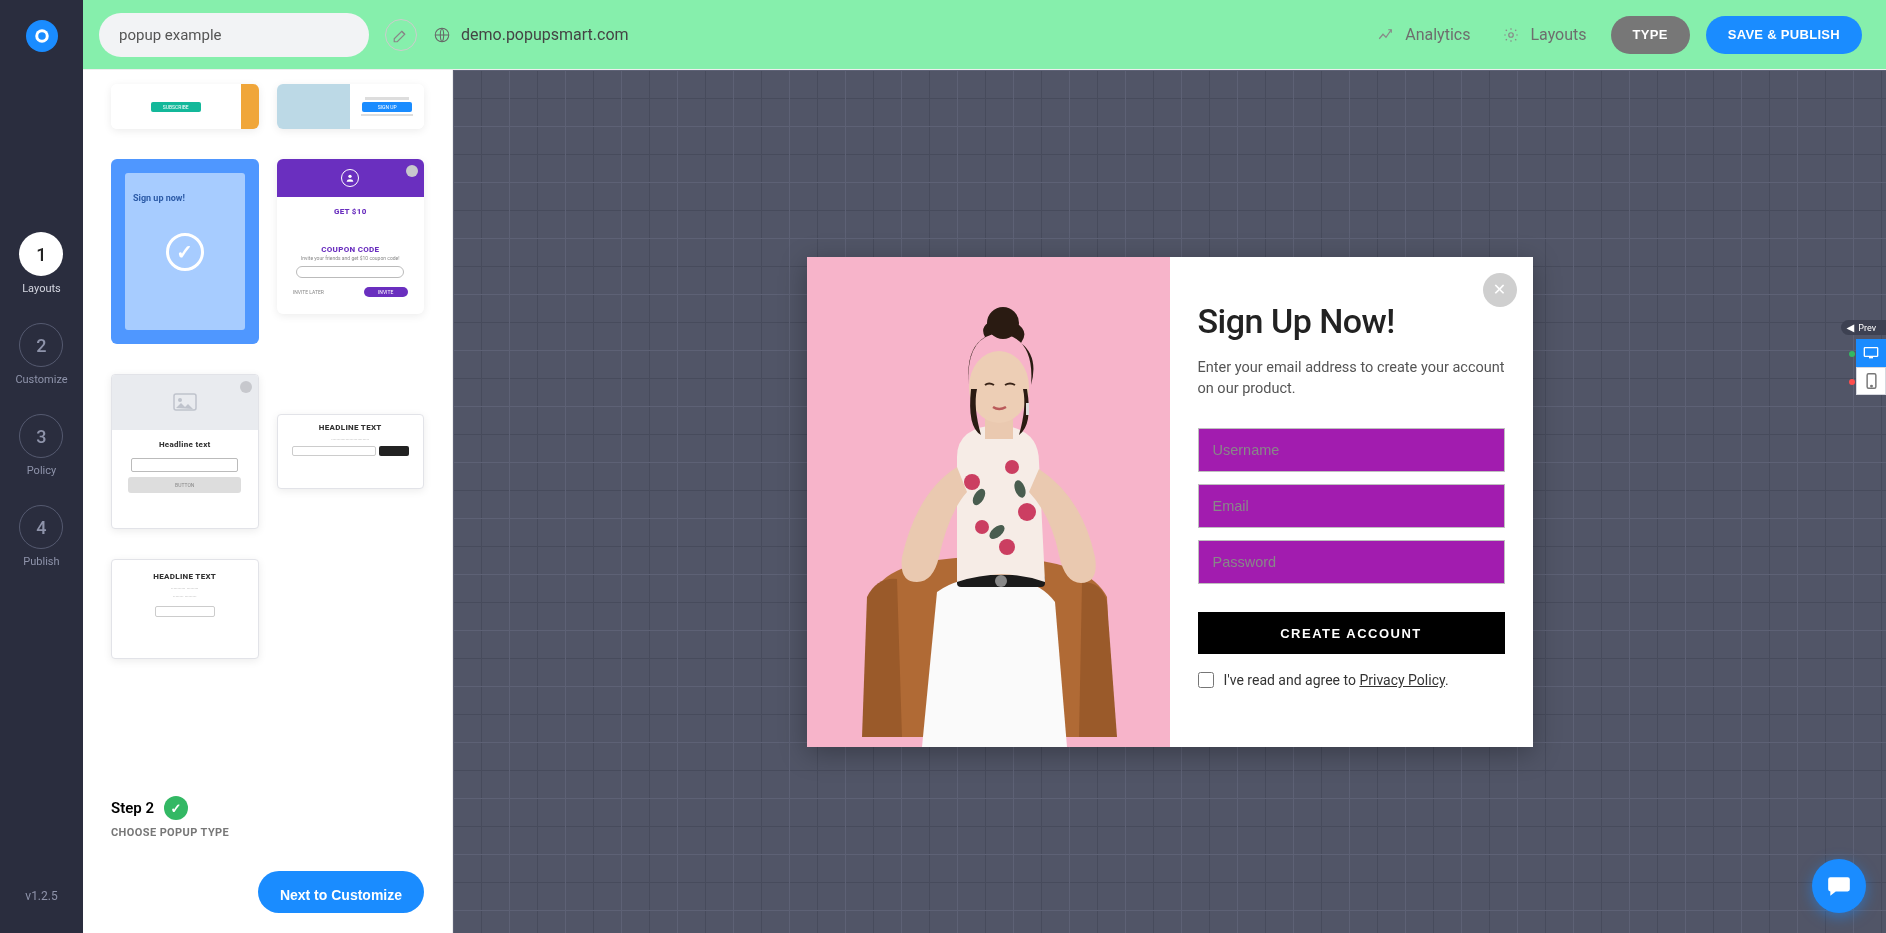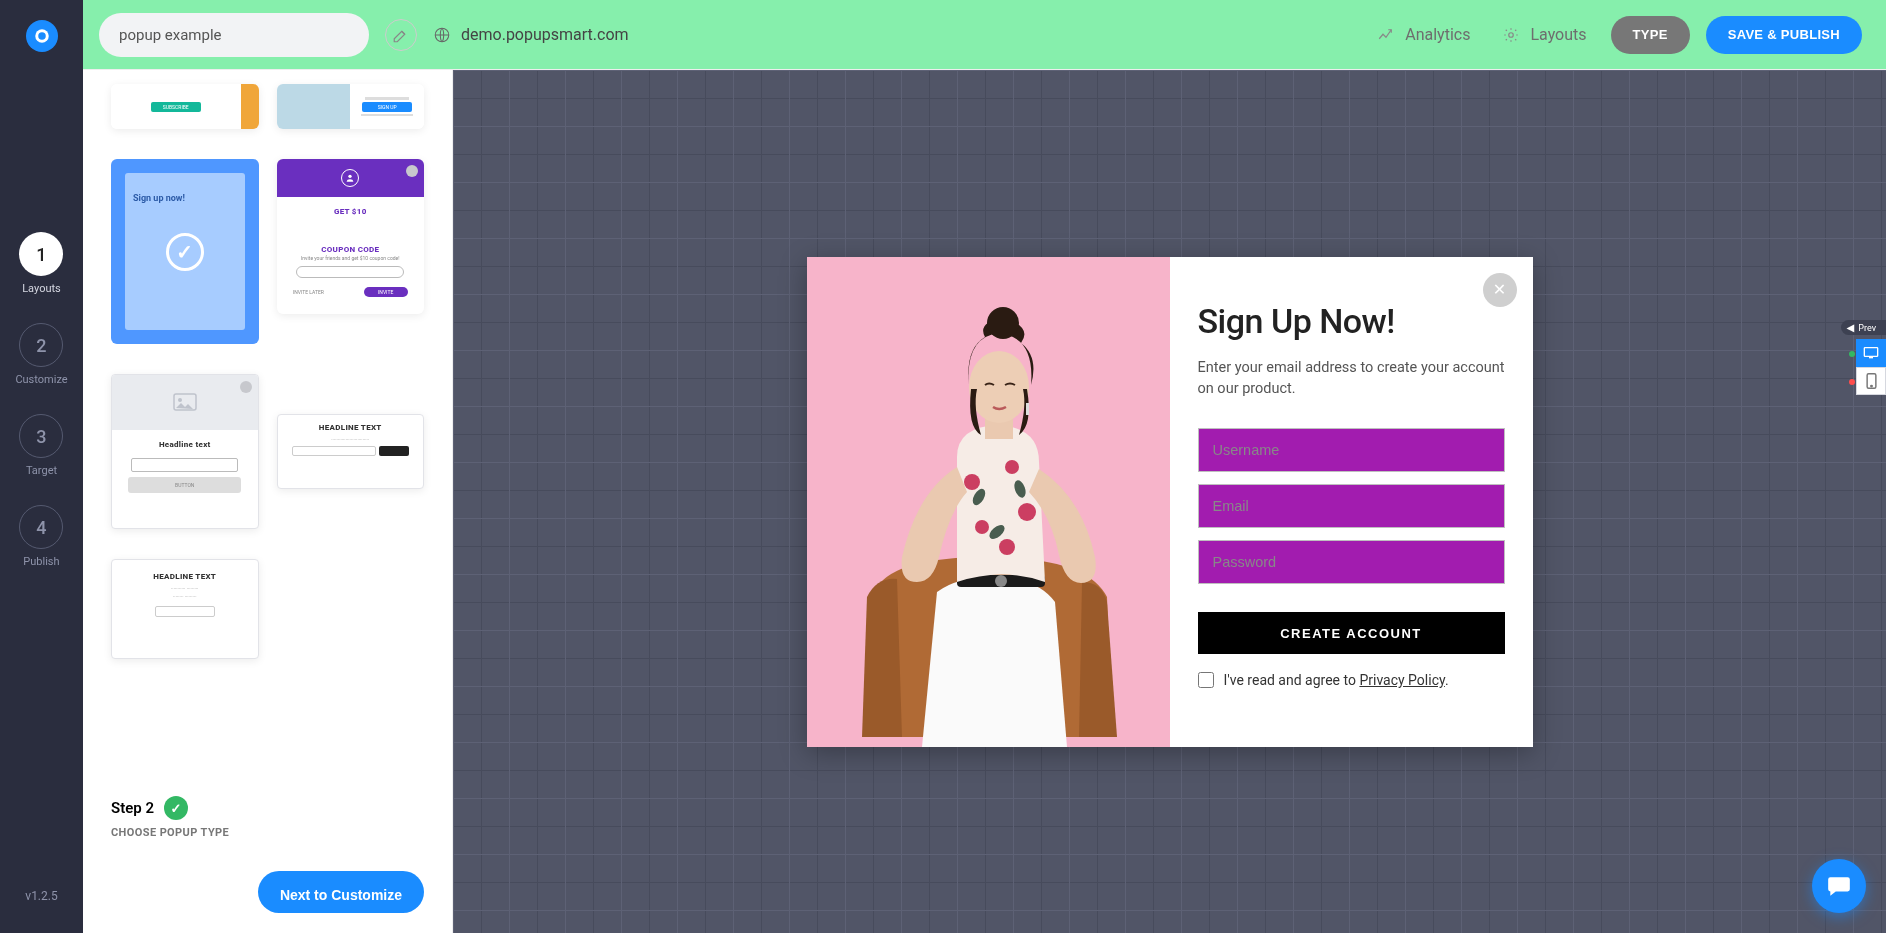--- a/index.html
+++ b/index.html
@@ -186,21 +186,21 @@
     <div class="nav-step active">
       <div class="nav-step-circle">1</div>
       <div class="nav-step-label">Layouts</div>
     </div>
     <div class="nav-step">
       <div class="nav-step-circle">2</div>
       <div class="nav-step-label">Customize</div>
     </div>
     <div class="nav-step">
       <div class="nav-step-circle">3</div>
-      <div class="nav-step-label">Target</div>
+      <div class="nav-step-label">Policy</div>
     </div>
     <div class="nav-step">
       <div class="nav-step-circle">4</div>
       <div class="nav-step-label">Publish</div>
     </div>
   </div>
   <div class="nav-version">v1.2.5</div>
 </div>
 
 <div class="main">

